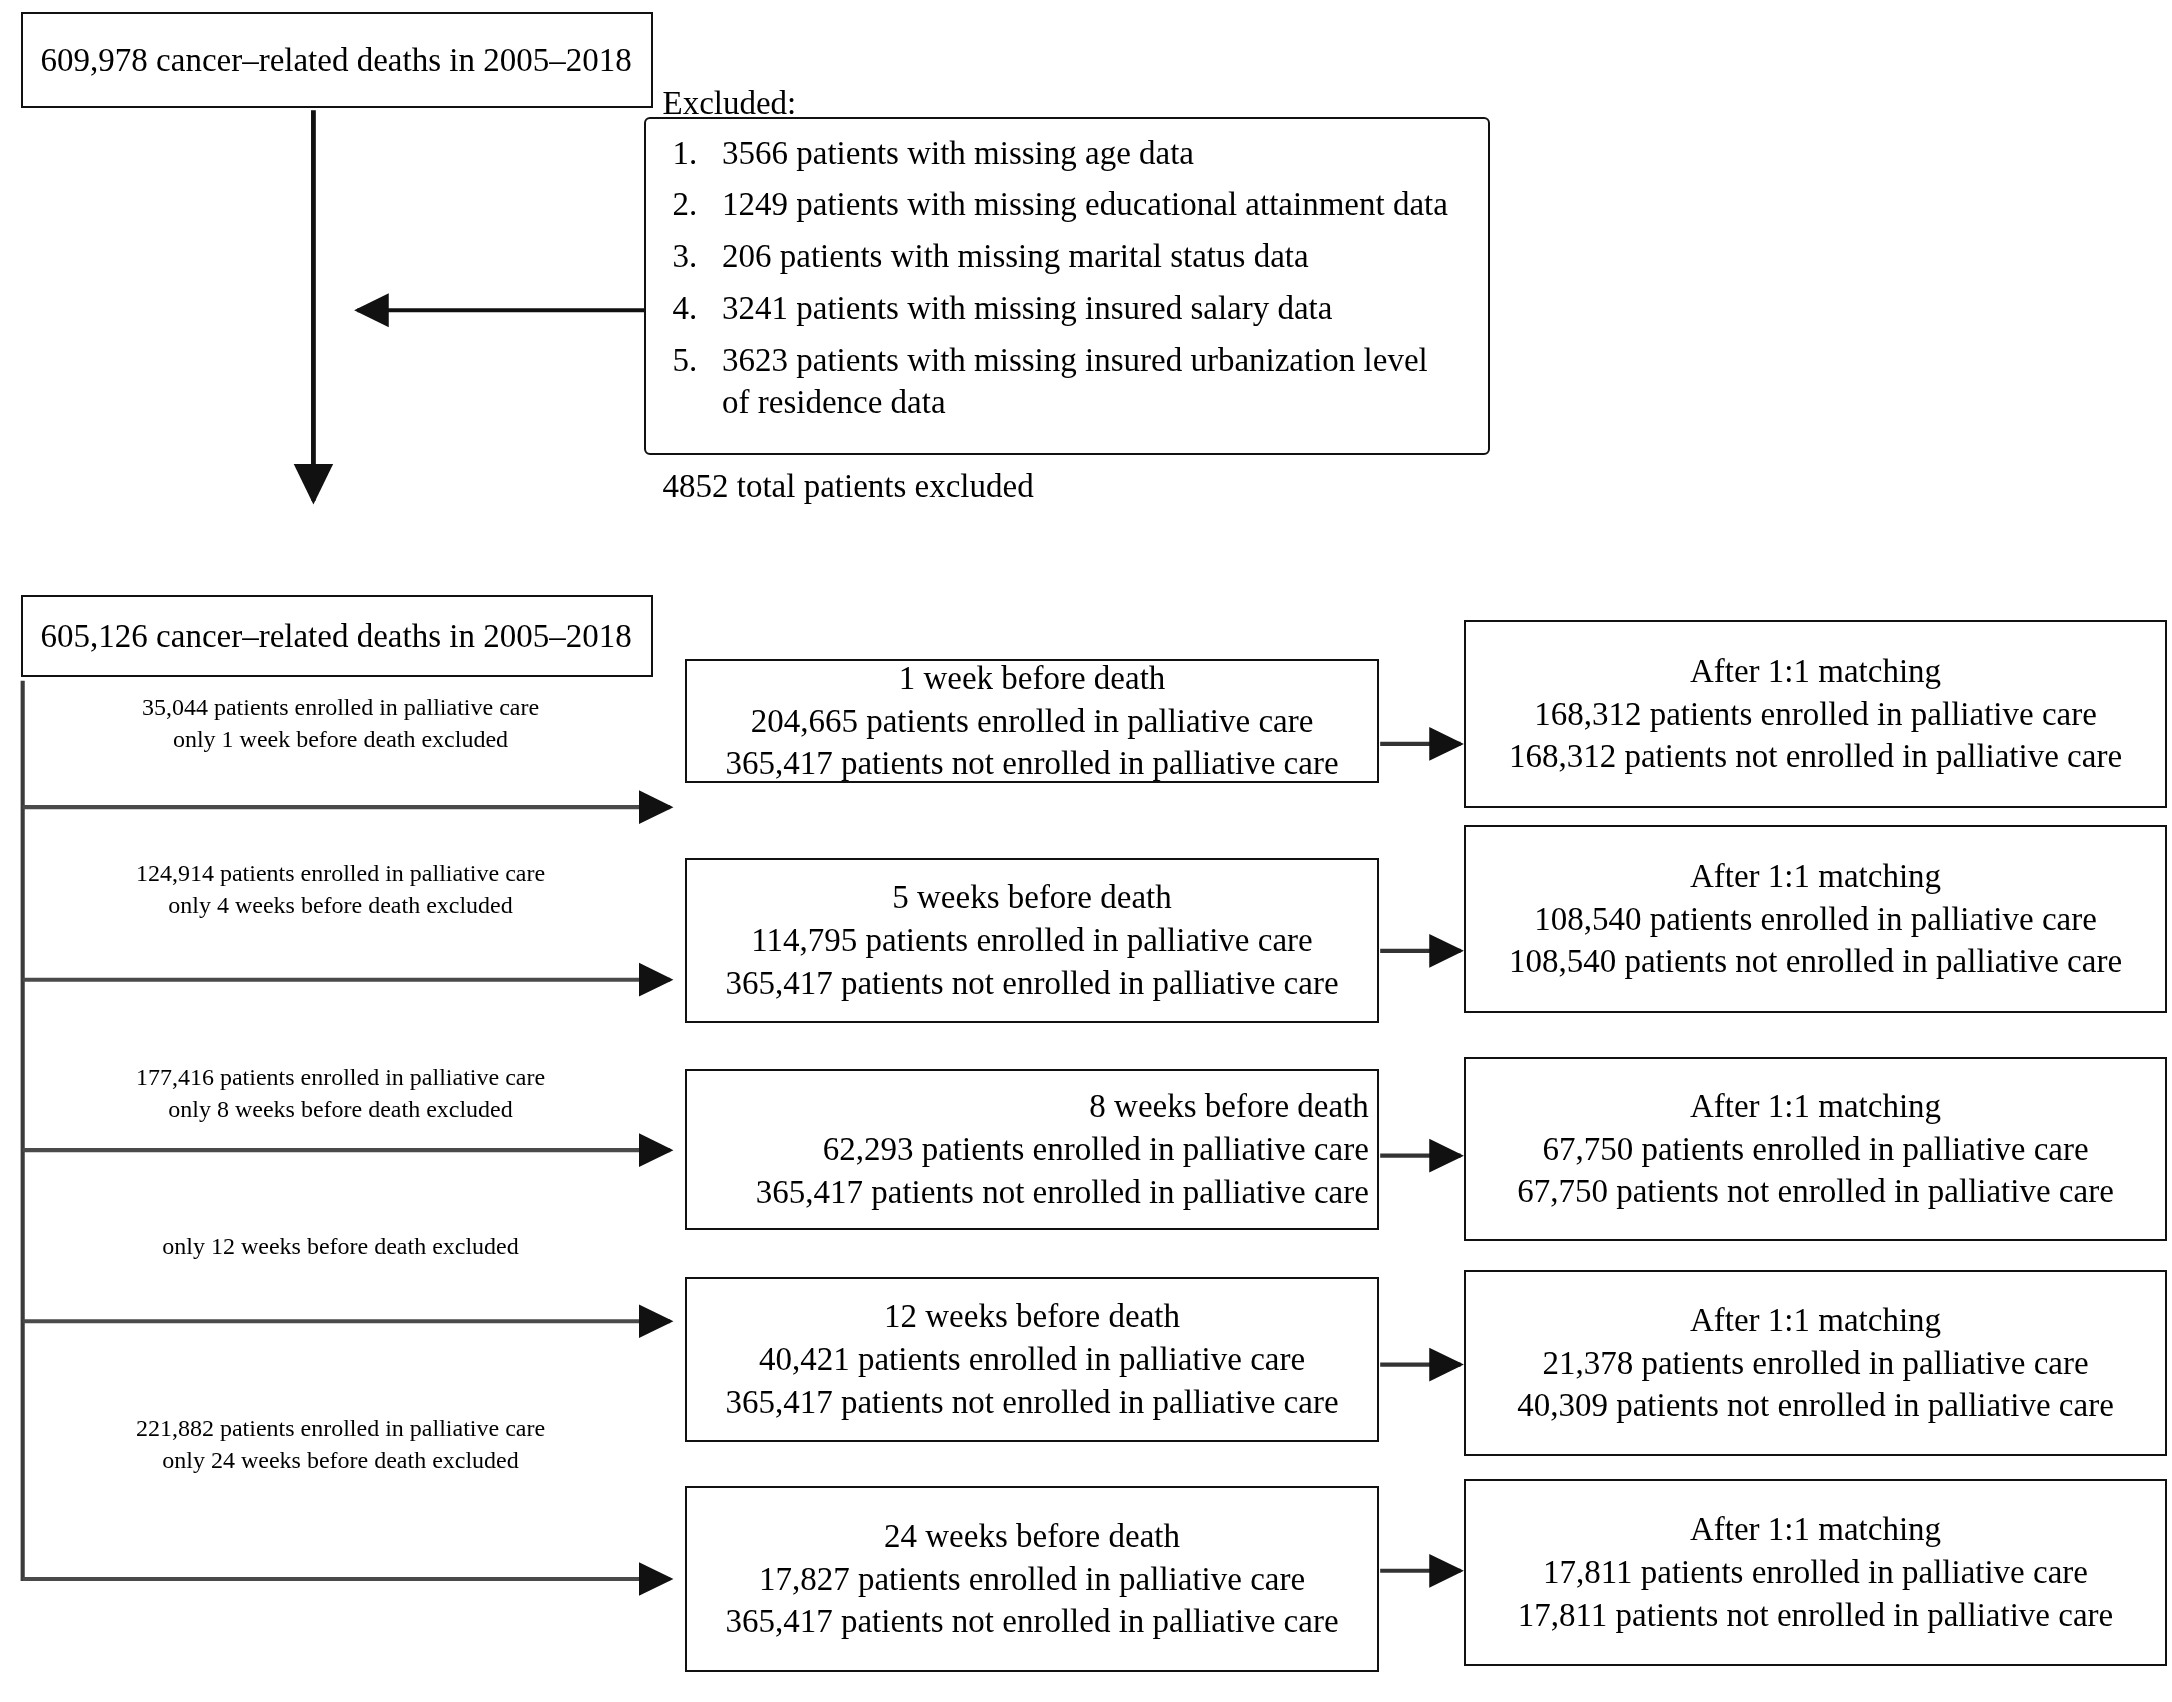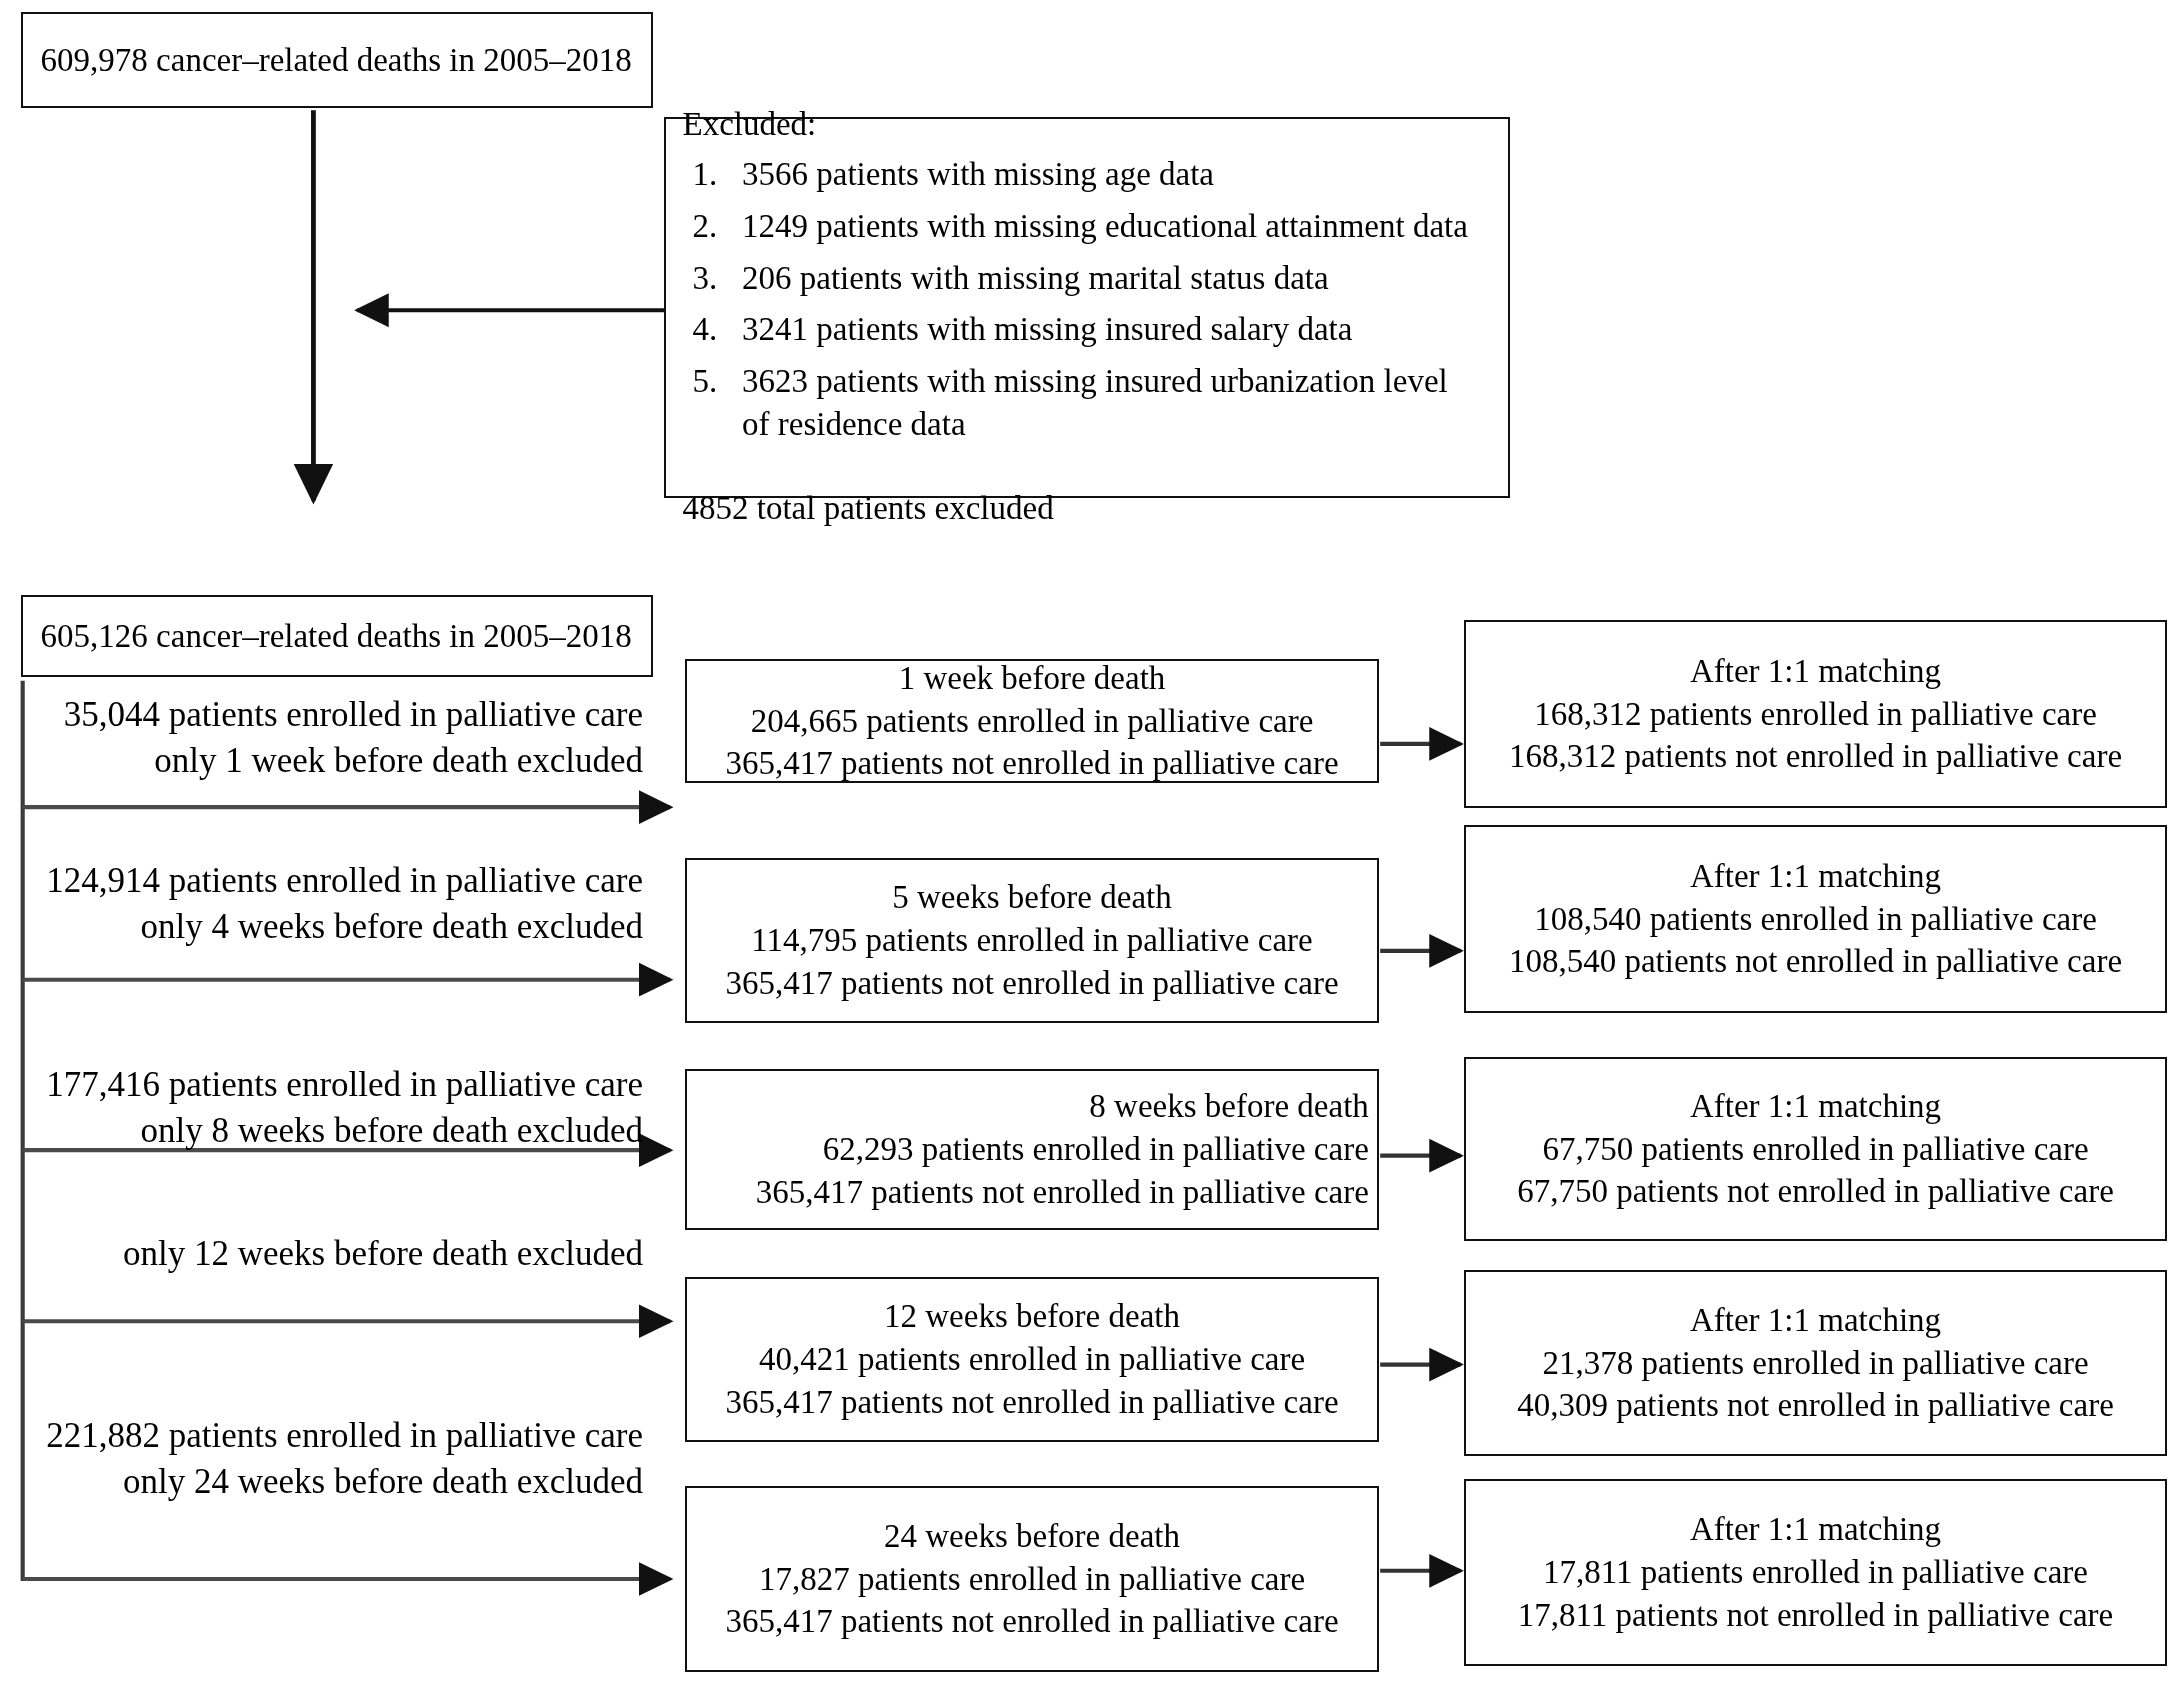--- a/index.html
+++ b/index.html
@@ -22,37 +22,37 @@
     justify-content:center;
   }
   .txt{font-size:33px;line-height:1.30;white-space:nowrap;}
   .ctr{text-align:center;}
   .lft{text-align:left;}
 
   
   #box-total{left:20.6px;top:12.4px;width:632px;height:96px;}
   #box-total .txt{padding-left:18px;}
 
-  #box-excluded{left:664px;top:117px;width:846px;height:381px;}
+  #box-excluded{left:644px;top:117px;width:846px;height:338px;border-radius:6px;}
   #box-excluded .inner{padding:15px 0 0 16.5px;}
   #box-excluded .hdr{font-size:33px;line-height:1.30;margin-bottom:6.9px;}
   #box-excluded ol{margin:0;padding:0 0 0 43px;list-style:decimal;}
   #box-excluded ol li{font-size:33px;line-height:1.28;padding-left:16.5px;margin-bottom:9.6px;}
   #box-excluded .total{font-size:33px;margin-top:45px;}
 
   #box-cohort{left:20.6px;top:595px;width:632px;height:82px;}
   #box-cohort .txt{padding-left:18px;}
 
   
   .leftnote{
     position:absolute;
     width:605px;
-    font-size:35px;
+    font-size:24px;
     line-height:1.32;
-    text-align:right;
+    text-align:center;
   }
 
   
   .mbox{width:694px;}
   .rbox{width:703px;}
   .mbox .txt,.rbox .txt{padding:0 8.2px;}
 </style>
 </head>
 <body>
 

